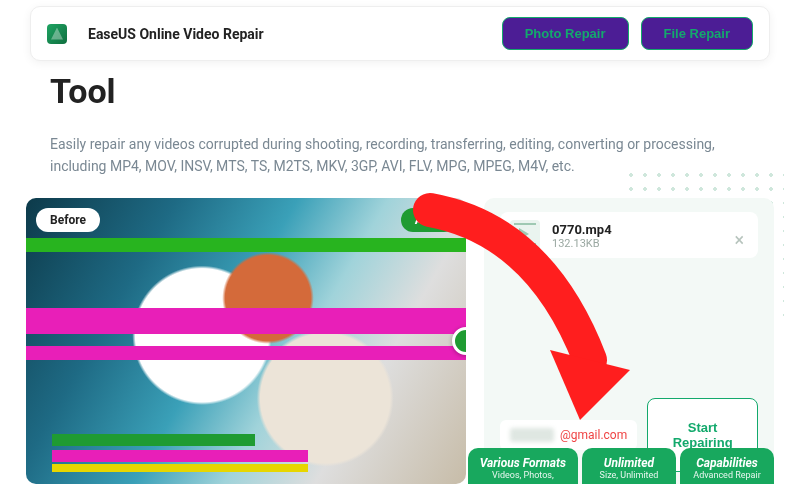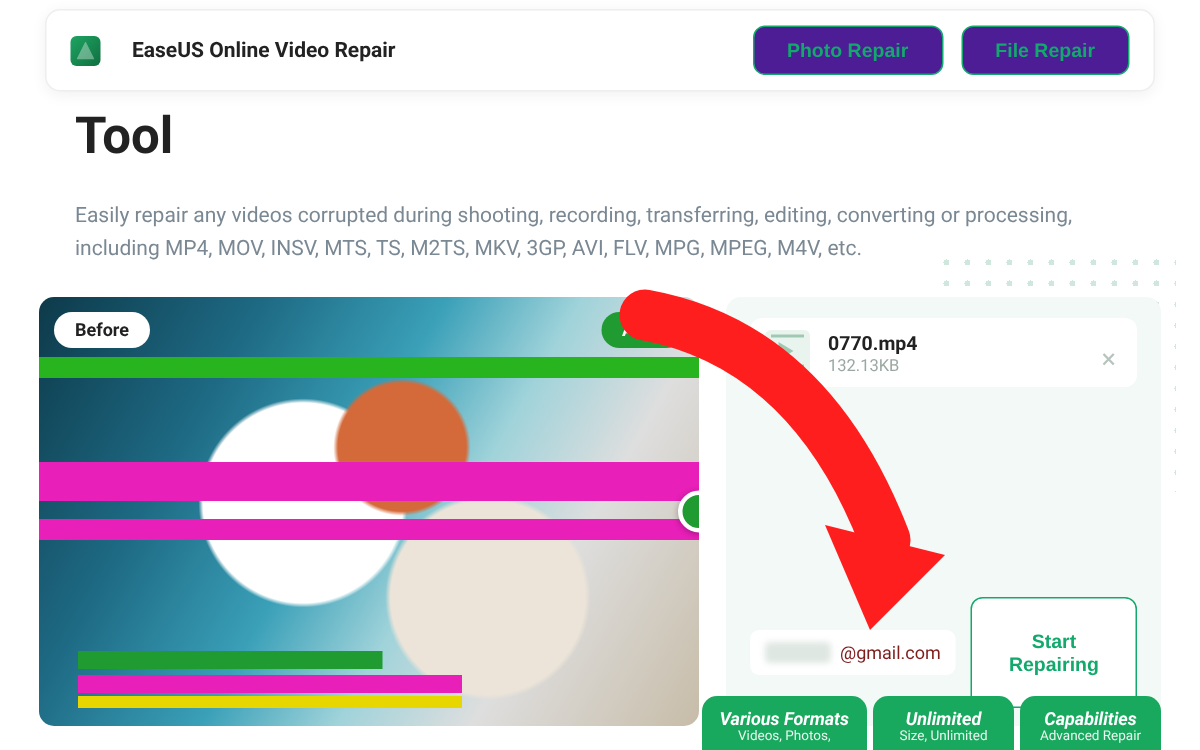--- a/index.html
+++ b/index.html
@@ -125,32 +125,32 @@
   }
   .file-meta .name { font-weight:700; font-size:13px; color:#222; }
   .file-meta .size { font-size:11px; color:#9aa8a1; }
   .file-close {
     margin-left:auto; color:#b7c4bd; font-size:18px; cursor:pointer; padding:0 4px;
   }
   .panel-middle { flex:1; }
   .action-row { display:flex; gap:10px; align-items:center; margin-top:auto; }
   .email-box {
     flex:1; background:#fff; border-radius:6px; padding:8px 10px;
-    display:flex; align-items:center; gap:6px; font-size:12px; color:#7f1d1d;
+    display:flex; align-items:center; gap:6px; font-size:12px; color:#ef4444;
   }
   .email-blur {
     width:44px; height:14px; background:#dfe7e2; filter:blur(2px); border-radius:3px;
   }
   .start-btn {
     border:1.5px solid #13a96c; color:#13a96c; background:#fff;
     padding:21px 16px; border-radius:8px; font-weight:600; font-size:13px; cursor:pointer;
   }
   
   .features {
-    position:absolute; right:26px; bottom:0;
+    position:absolute; right:26px; bottom:16px;
     display:flex; gap:4px;
   }
   .feature {
     background:#18a85e; color:#fff; padding:8px 12px 4px 12px;
     border-radius:10px 10px 0 0; text-align:center; min-width:94px;
   }
   .feature .t1 { font-weight:700; font-size:12px; font-style:italic; }
   .feature .t2 { font-size:9px; opacity:.9; }
   
   .arrow {

